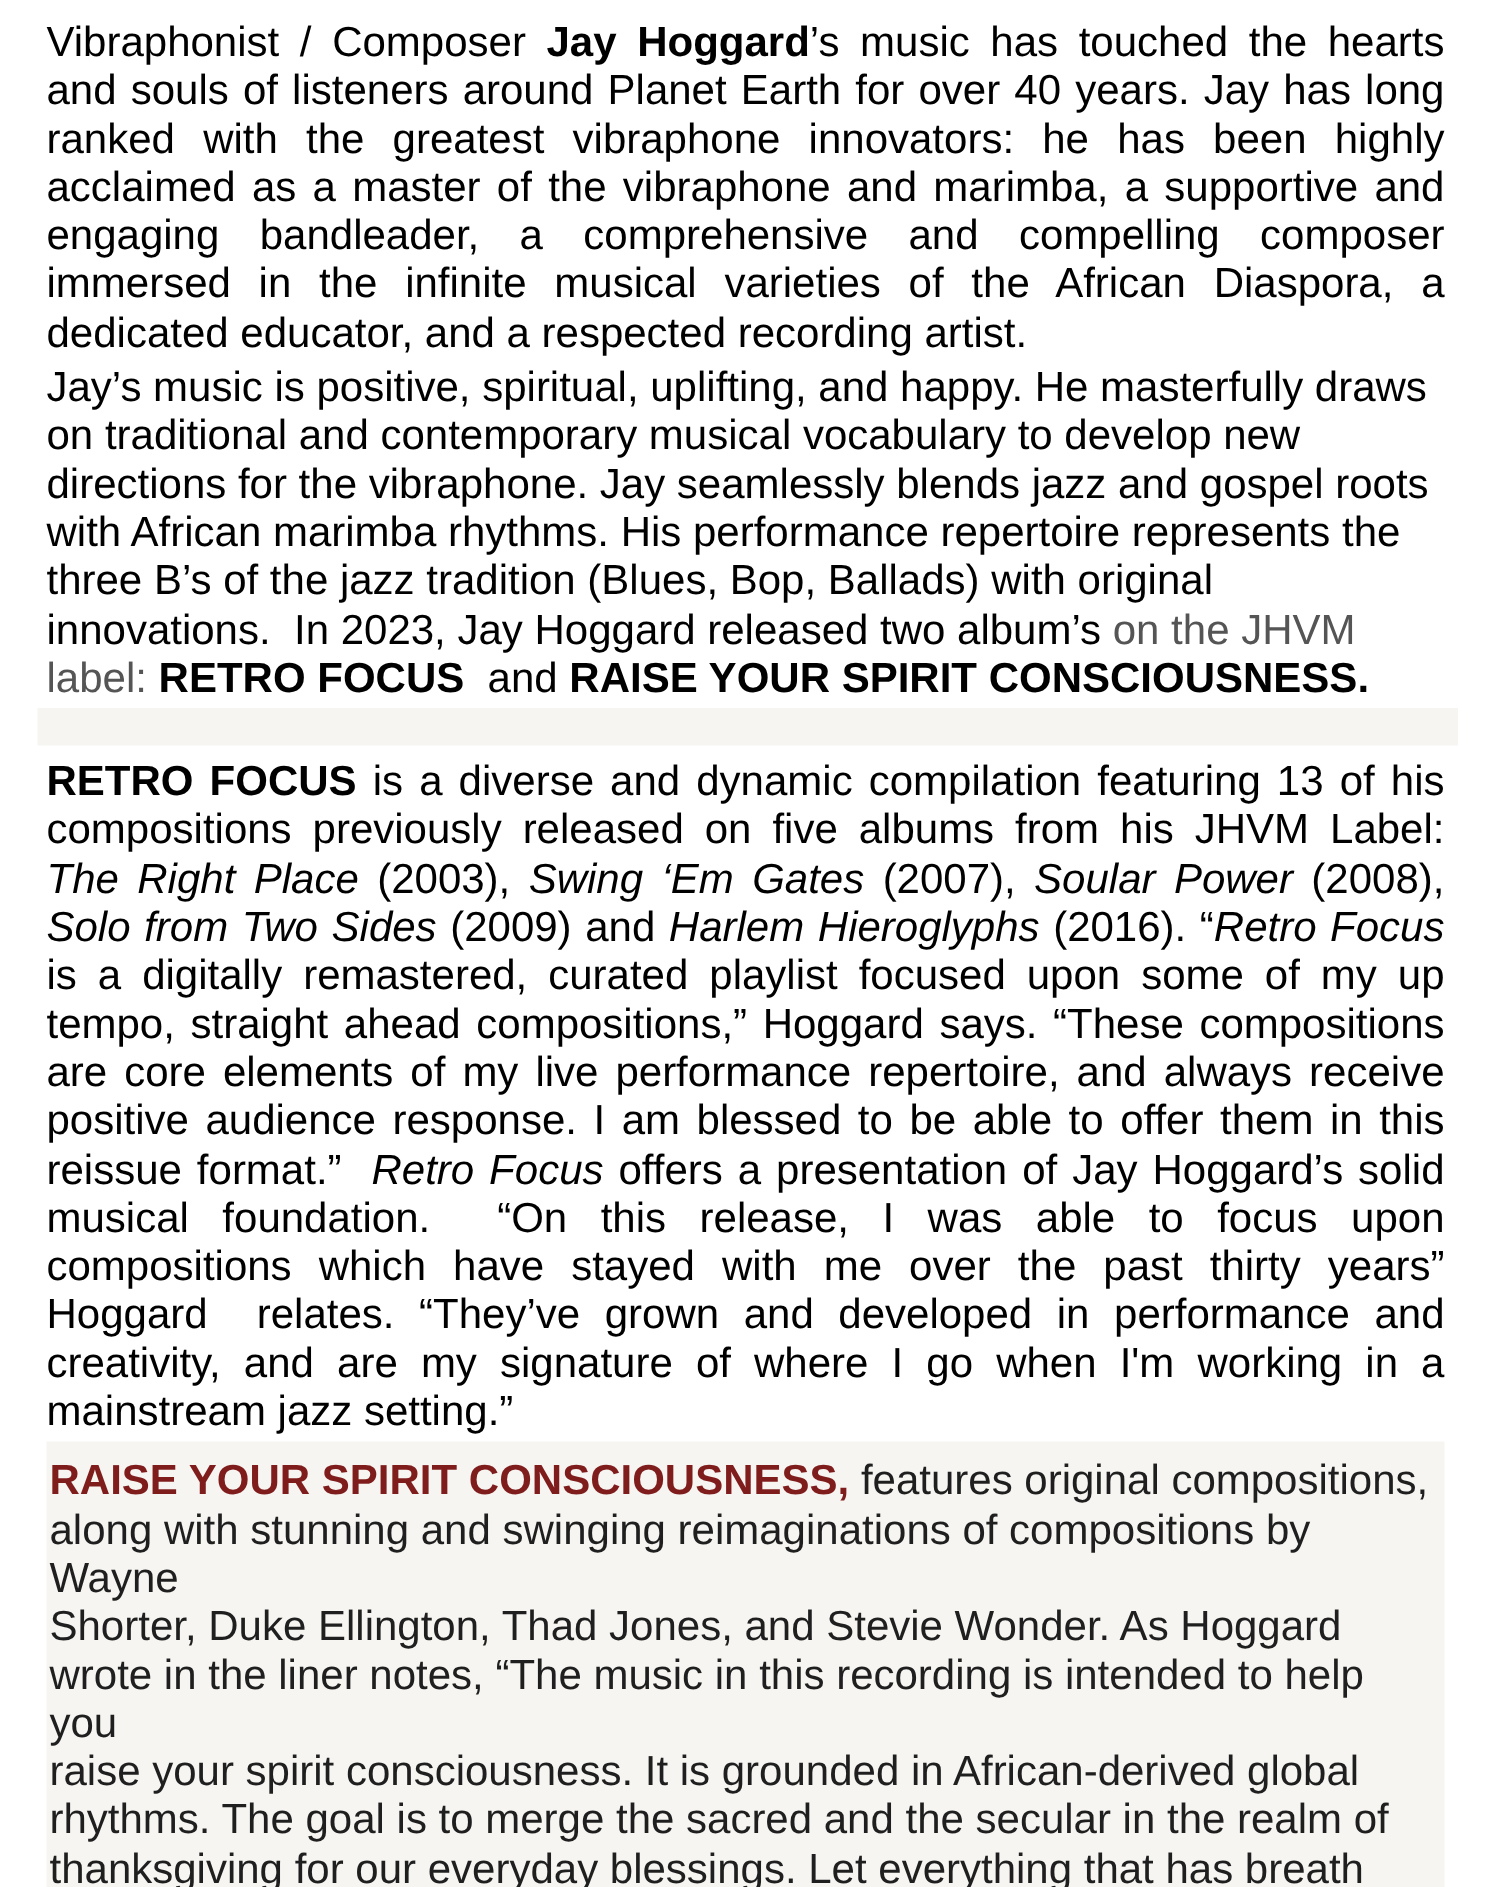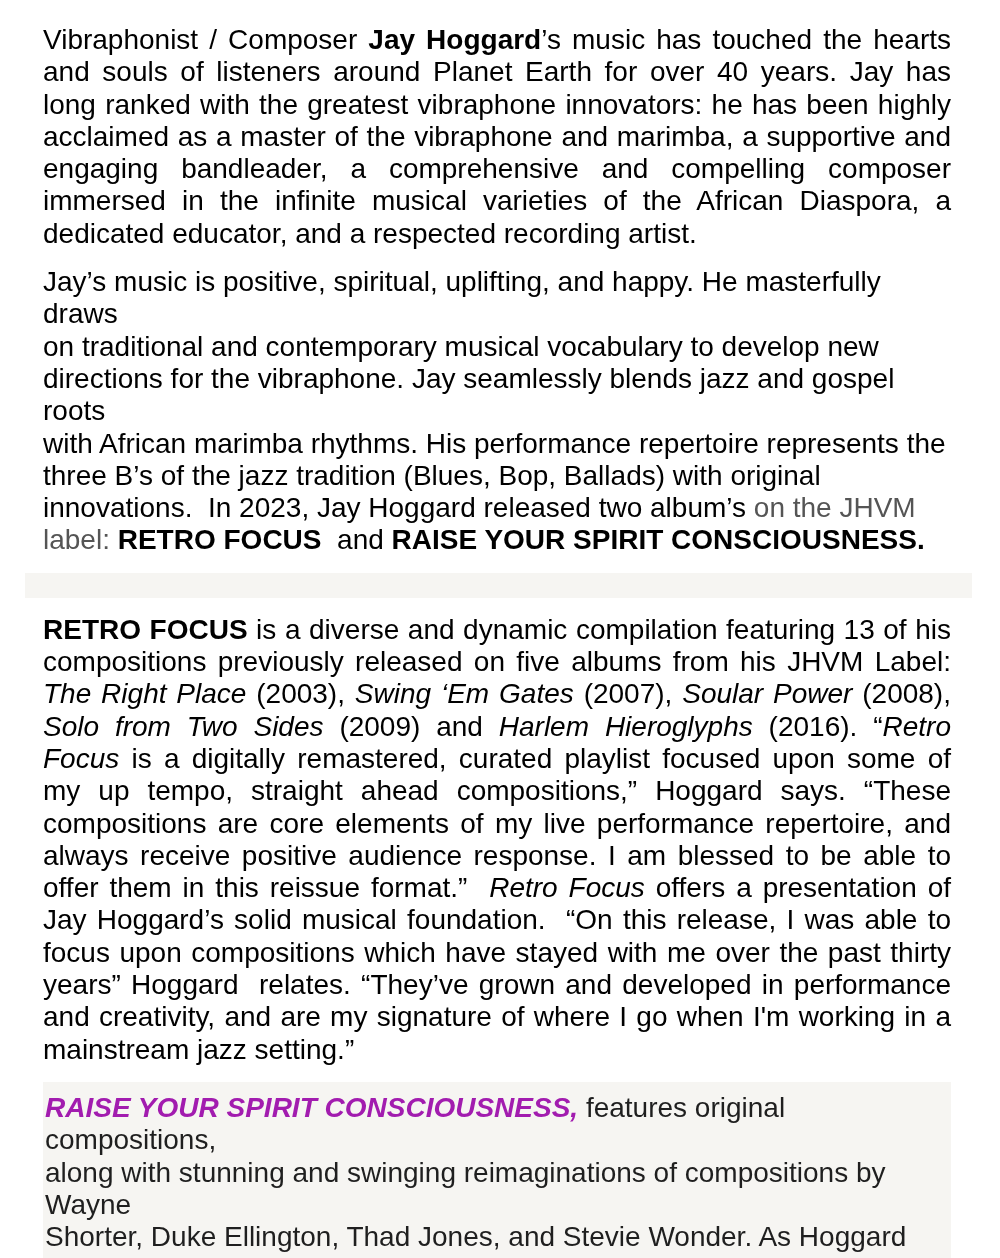--- a/index.html
+++ b/index.html
@@ -15,21 +15,21 @@
     font-size: 28px;
     line-height: 32.3px;
     color: #000000;
   }
   #doc {
     padding: 8px 33px 0 27px;
     box-sizing: border-box;
     width: 1000px;
   }
   p.para {
-    margin: 16px;
+    margin: 4px;
     white-space: pre-wrap;
     word-spacing: normal;
   }
   p.justify {
     text-align: justify;
   }
   .b { font-weight: bold; }
   .i { font-style: italic; }
 
   
@@ -52,21 +52,21 @@
     <p class="para blk-intro justify"><span>Vibraphonist / Composer </span><span class="b">Jay Hoggard</span><span>’s music has touched the hearts and souls of listeners around Planet Earth for over 40 years. Jay has long ranked with the greatest vibraphone innovators: he has been highly acclaimed as a master of the vibraphone and marimba, a supportive and engaging bandleader, a comprehensive and compelling composer immersed in the infinite musical varieties of the African Diaspora, a dedicated educator, and a respected recording artist.</span></p>
     <p class="para blk-music"><span>Jay’s music is positive, spiritual, uplifting, and happy. He masterfully draws
 on traditional and contemporary musical vocabulary to develop new
 directions for the vibraphone. Jay seamlessly blends jazz and gospel roots
 with African marimba rhythms. His performance repertoire represents the
 three B’s of the jazz tradition (Blues, Bop, Ballads) with original
 innovations.  In 2023, Jay Hoggard released two album’s </span><span style="color: rgb(85, 85, 85);">on the JHVM
 label: </span><span class="b">RETRO FOCUS</span><span>  and </span><span class="b" style="color: #000000;">RAISE YOUR SPIRIT CONSCIOUSNESS.</span></p>
     <div class="blk-blank-highlight" style="background: rgb(246, 245, 242);"></div>
     <p class="para blk-retro justify"><span class="b">RETRO FOCUS</span><span> is a diverse and dynamic compilation featuring 13 of his compositions previously released on five albums from his JHVM Label: </span><span class="i">The Right Place</span><span> (2003), </span><span class="i">Swing ‘Em Gates</span><span> (2007), </span><span class="i">Soular Power</span><span> (2008), </span><span class="i">Solo from Two Sides</span><span> (2009) and </span><span class="i">Harlem Hieroglyphs</span><span> (2016). “</span><span class="i">Retro Focus</span><span> is a digitally remastered, curated playlist focused upon some of my up tempo, straight ahead compositions,” Hoggard says. “These compositions are core elements of my live performance repertoire, and always receive positive audience response. I am blessed to be able to offer them in this reissue format.”  </span><span class="i">Retro Focus</span><span> offers a presentation of Jay Hoggard’s solid musical foundation.  “On this release, I was able to focus upon compositions which have stayed with me over the past thirty years” Hoggard  relates. “They’ve grown and developed in performance and creativity, and are my signature of where I go when I'm working in a mainstream jazz setting.”</span></p>
-    <p class="para blk-raise" style="background: rgb(246, 245, 242); color: rgb(31, 31, 31);"><span class="b" style="color: #a21caf; font-style: italic;">RAISE YOUR SPIRIT CONSCIOUSNESS,</span><span> features original compositions,
+    <p class="para blk-raise" style="background: rgb(246, 245, 242); color: rgb(31, 31, 31);"><span class="b" style="color: #7f1d1d;">RAISE YOUR SPIRIT CONSCIOUSNESS,</span><span> features original compositions,
 along with stunning and swinging reimaginations of compositions by Wayne
 Shorter, Duke Ellington, Thad Jones, and Stevie Wonder. As Hoggard
 wrote in the liner notes, “The music in this recording is intended to help you
 raise your spirit consciousness. It is grounded in African-derived global
 rhythms. The goal is to merge the sacred and the secular in the realm of
 thanksgiving for our everyday blessings. Let everything that has breath
 make a joyful noise to praise God.”</span></p>
   </main>
 
 </body></html>

